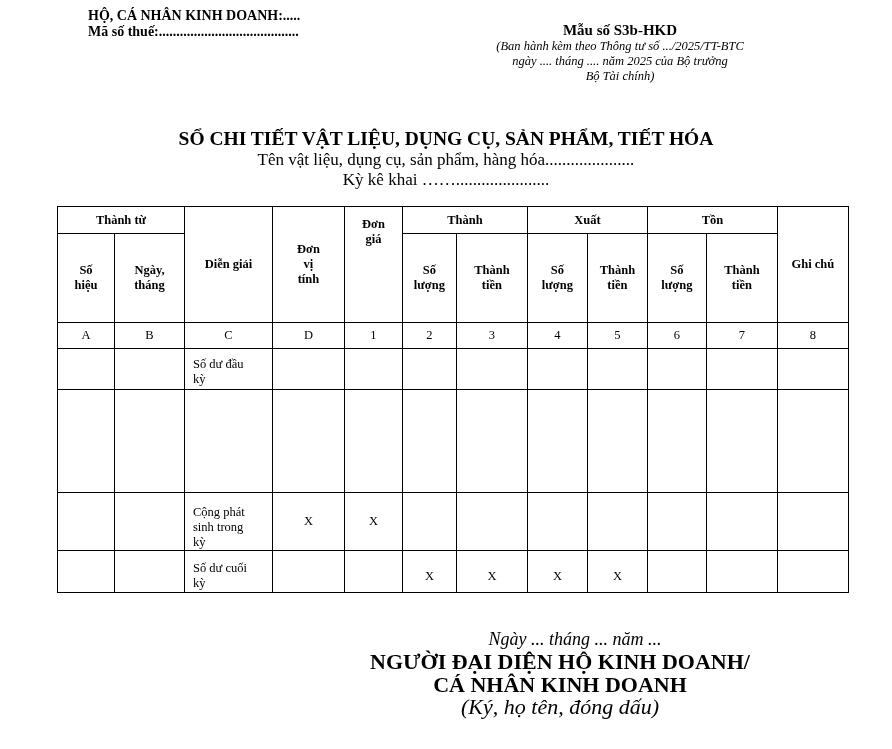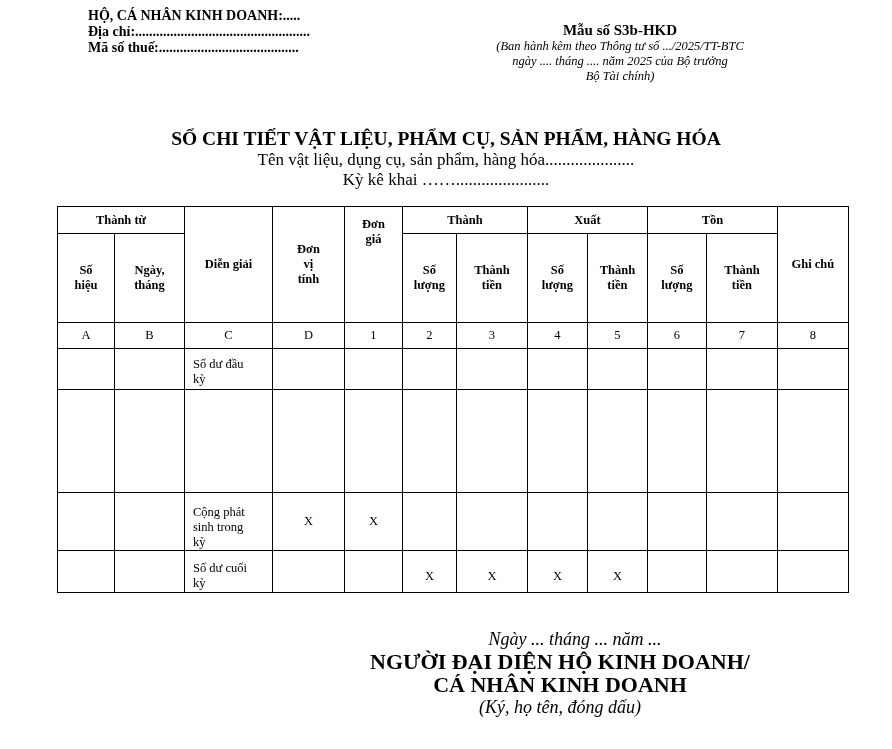--- a/index.html
+++ b/index.html
@@ -17,40 +17,39 @@
   table.ledger { position: absolute; left: 57px; top: 206px; border-collapse: collapse; table-layout: fixed; }
   table.ledger td { border: 1.3px solid #000; padding: 0; font-size: 12.5px; text-align: center; vertical-align: middle; }
   .th { font-weight: bold; }
   .desc { text-align: left !important; vertical-align: top !important; padding: 8px 0 0 8px !important; font-size: 13px; line-height: 15px; margin-left: 32px; }
   .top-align { vertical-align: top !important; padding-top: 10px !important; }
   .idx td { font-size: 13px; }
   .xmark { font-size: 13.5px; }
   .sign-block { left: 360px; top: 628px; width: 400px; text-align: center; }
   .sign-date { font-style: italic; font-size: 18px; line-height: 22px; padding-left: 30px; }
   .sign-title { font-weight: bold; font-size: 22px; line-height: 23px; }
-  .sign-note { font-style: italic; font-size: 18px; line-height: 22px; }
+  .sign-note { font-style: italic; font-size: 22px; line-height: 22px; }
 </style>
 </head>
 <body>
 
 <div class="abs hdr-left">
   <div>HỘ, CÁ NHÂN KINH DOANH:.....</div>
-  <div>Địa chỉ:..................................................</div>
   <div>Mã số thuế:........................................</div>
 </div>
 
 <div class="abs hdr-right">
   <div class="form-no">Mẫu số S3b-HKD</div>
   <div class="form-note">(Ban hành kèm theo Thông tư số .../2025/TT-BTC</div>
   <div class="form-note">ngày .... tháng .... năm 2025 của Bộ trưởng</div>
   <div class="form-note">Bộ Tài chính)</div>
 </div>
 
 <div class="abs title-block">
-  <div class="main-title">SỔ CHI TIẾT VẬT LIỆU, PHẨM CỤ, SẢN PHẨM, HÀNG HÓA</div>
+  <div class="main-title">SỔ CHI TIẾT VẬT LIỆU, DỤNG CỤ, SẢN PHẨM, TIẾT HÓA</div>
   <div class="sub-line">Tên vật liệu, dụng cụ, sản phẩm, hàng hóa.....................</div>
   <div class="sub-line">Kỳ kê khai ……......................</div>
 </div>
 
 <table class="ledger">
   <colgroup>
     <col style="width:57px">
       <col style="width:70px">
       <col style="width:88px">
       <col style="width:53px">

